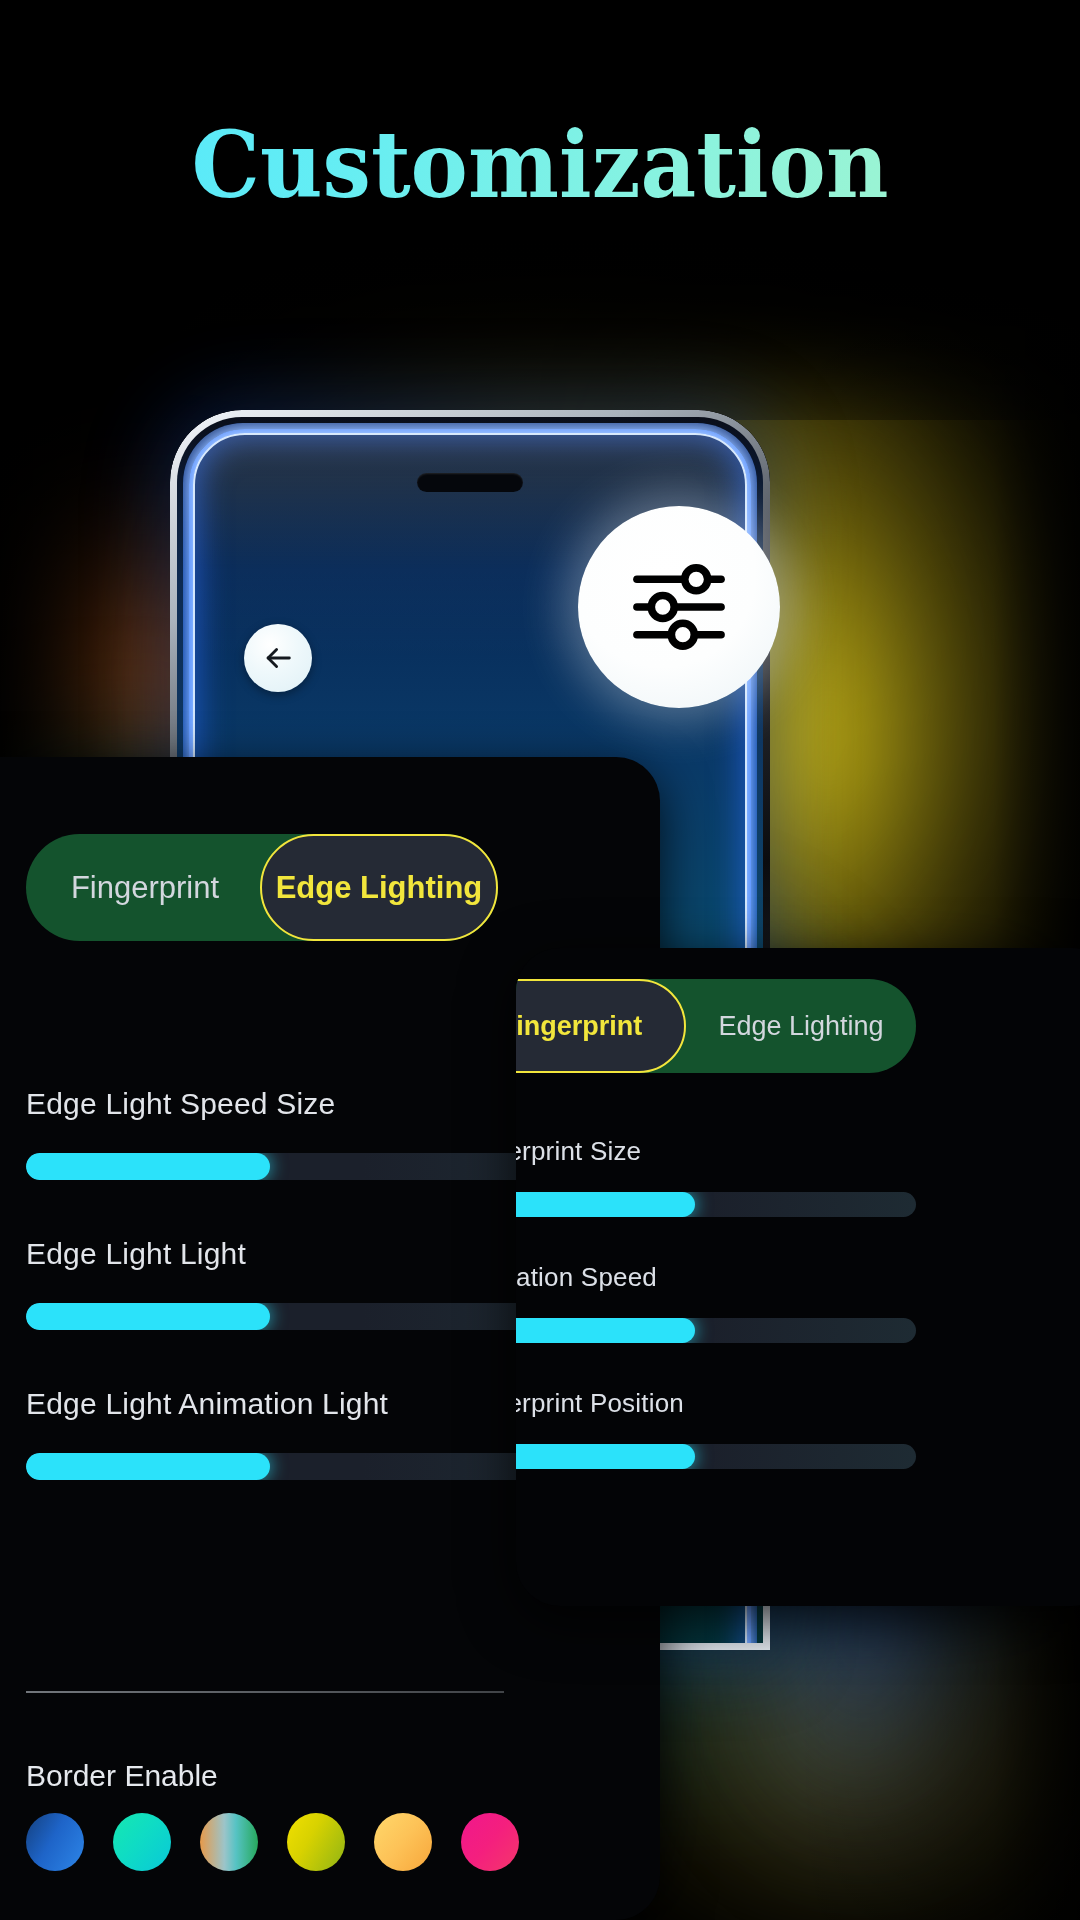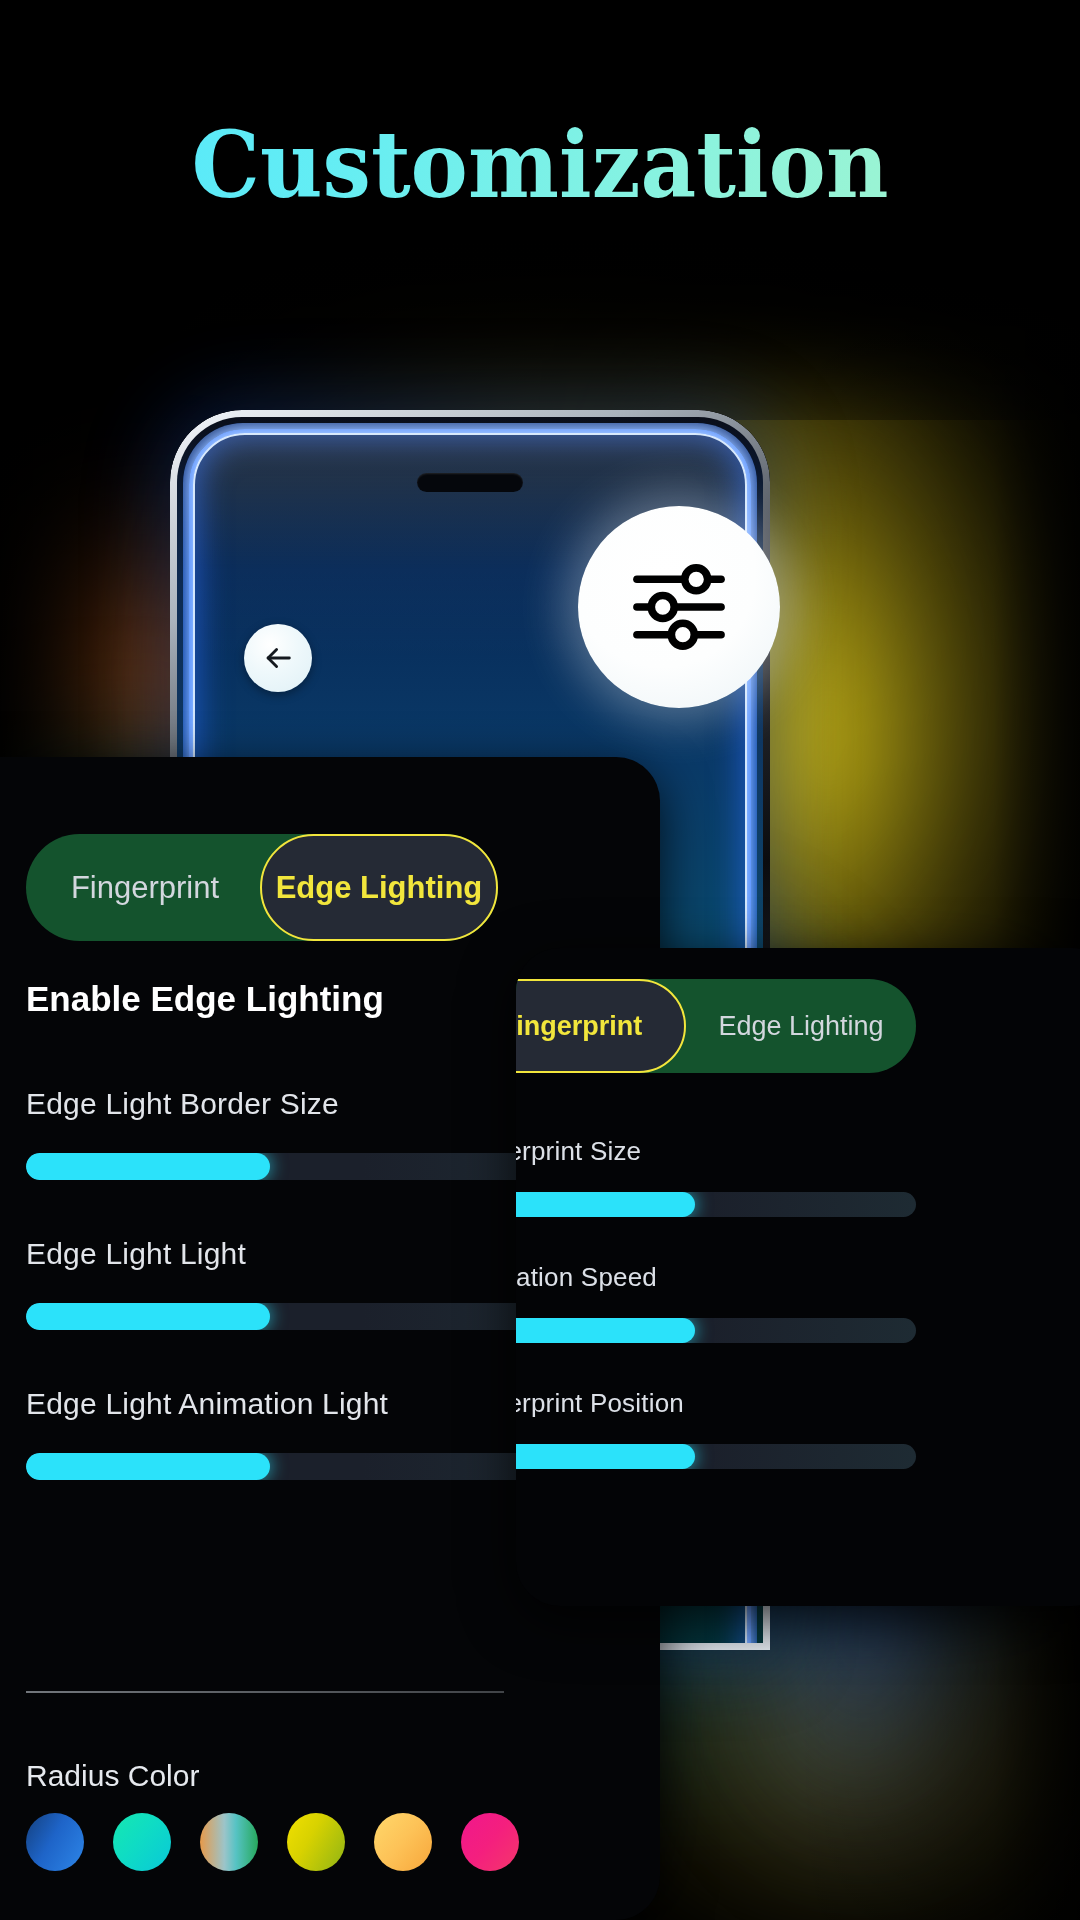--- a/index.html
+++ b/index.html
@@ -320,24 +320,23 @@
   </div>
 
   <div class="panel-left">
     <div class="panel-left-inner">
 
       <div class="tabbar tabbar-left">
         <div class="tab inactive">Fingerprint</div>
         <div class="tab active">Edge Lighting</div>
       </div>
 
-      <div class="panel-heading pl-heading">Enable Edge Lighting</div>
 
       <div class="slider-group" style="top:330px;">
-        <div class="slider-label">Edge Light Border Size</div>
+        <div class="slider-label">Edge Light Speed Size</div>
         <div class="slider-track">
           <div class="slider-fill" style="width:40%"></div>
         </div>
       </div>
 
       <div class="slider-group" style="top:480px;">
         <div class="slider-label">Edge Light Light</div>
         <div class="slider-track">
           <div class="slider-fill" style="width:40%"></div>
         </div>
@@ -345,21 +344,21 @@
 
       <div class="slider-group" style="top:630px;">
         <div class="slider-label">Edge Light Animation Light</div>
         <div class="slider-track">
           <div class="slider-fill" style="width:40%"></div>
         </div>
       </div>
 
       <div class="divider"></div>
 
-      <div class="swatch-label">Radius Color</div>
+      <div class="swatch-label">Border Enable</div>
 
       <div class="swatch-row">
         <div class="swatch" style="background:linear-gradient(120deg,#14407E 0%,#1E64C8 45%,#2D86E8 100%)"></div>
         <div class="swatch" style="background:linear-gradient(130deg,#16E8B0 0%,#0FDCC4 45%,#09C8D8 100%)"></div>
         <div class="swatch" style="background:linear-gradient(90deg,#E79A4A 0%,#9CC4C9 42%,#56C3C4 62%,#27A95C 100%)"></div>
         <div class="swatch" style="background:linear-gradient(120deg,#F2E000 0%,#D8D200 40%,#8FB415 100%)"></div>
         <div class="swatch" style="background:linear-gradient(130deg,#FFD86B 0%,#FDC257 50%,#F7A63A 100%)"></div>
         <div class="swatch" style="background:linear-gradient(130deg,#F0178C 0%,#F41F7E 50%,#F4376B 100%)"></div>
       </div>
 

